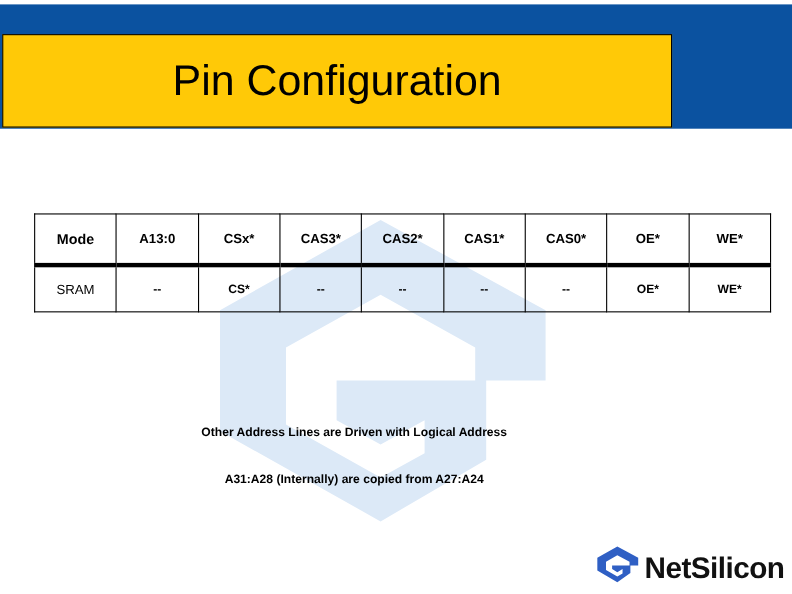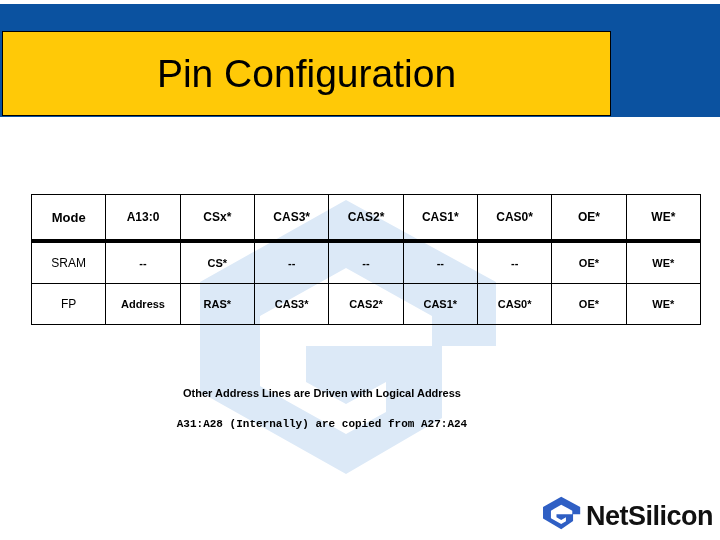--- a/index.html
+++ b/index.html
@@ -109,21 +109,21 @@
     width: 644px;
     text-align: center;
   }
   .footnote {
     font-size: 11px;
     font-weight: bold;
     color: #000000;
     margin: 0;
     line-height: 1;
   }
-  .footnote.second { margin-top: 20px; font-family: Liberation Mono, monospace; }
+  .footnote.second { margin-top: 32px; }
 
   
   .logo {
     position: absolute;
     left: 542px;
     top: 496px;
     display: flex;
     align-items: flex-end;
     gap: 4px;
   }
@@ -186,31 +186,20 @@
         <td class="mode-cell">SRAM</td>
         <td>--</td>
         <td>CS*</td>
         <td>--</td>
         <td>--</td>
         <td>--</td>
         <td>--</td>
         <td>OE*</td>
         <td>WE*</td>
       </tr>
-      <tr>
-        <td class="mode-cell">FP</td>
-        <td>Address</td>
-        <td>RAS*</td>
-        <td>CAS3*</td>
-        <td>CAS2*</td>
-        <td>CAS1*</td>
-        <td>CAS0*</td>
-        <td>OE*</td>
-        <td>WE*</td>
-      </tr>
     </tbody>
   </table>
 
   <div class="footnotes">
     <p class="footnote">Other Address Lines are Driven with Logical Address</p>
     <p class="footnote second">A31:A28 (Internally) are copied from A27:A24</p>
   </div>
 
   <div class="logo">
     <svg class="logo-mark" viewBox="0 0 100 86" aria-hidden="true">

